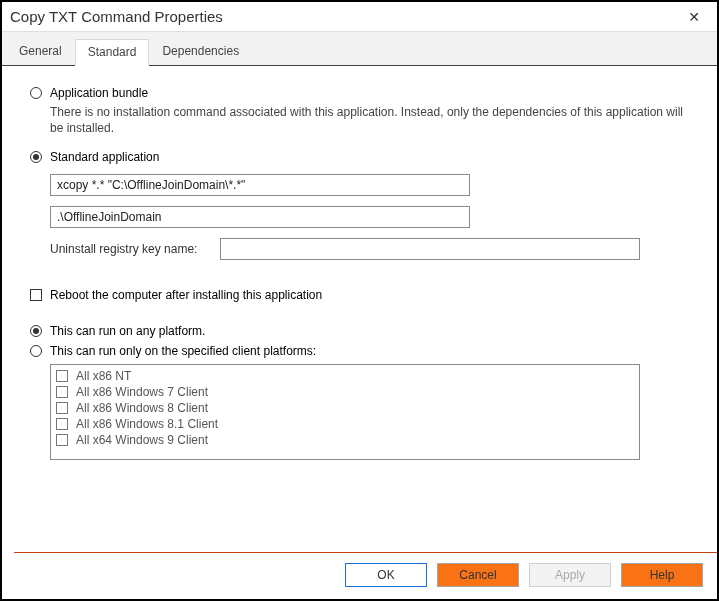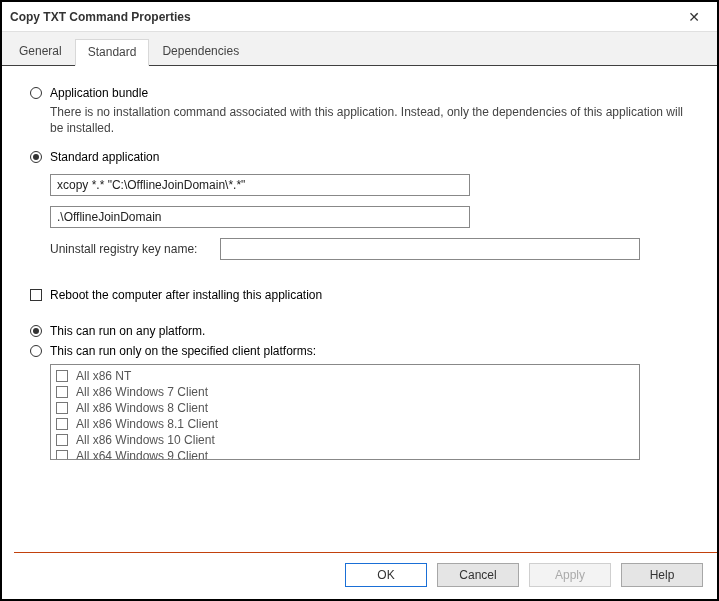--- a/index.html
+++ b/index.html
@@ -1,39 +1,39 @@
 <!DOCTYPE html>
 <html><head>
 <meta charset="utf-8">
 <style>
 * { box-sizing: border-box; margin: 0; padding: 0; font-family: "Segoe UI", Tahoma, sans-serif; font-size: 12px; }
 body { background: #fff; }
 .window { width: 719px; height: 601px; border: 2px solid #000; background: #fff; display: flex; flex-direction: column; }
 .titlebar { height: 30px; display: flex; align-items: center; padding: 0 8px; border-bottom: 1px solid #e0e0e0; }
-.titlebar .title { flex: 1; color: #333; font-size: 12px; font-weight: bold; }
+.titlebar .title { flex: 1; color: #333; font-size: 15px; }
 .titlebar .close { width: 30px; text-align: center; font-size: 14px; color: #333; cursor: pointer; }
 .tabs { background: #f2f2f2; display: flex; padding: 6px 4px 0 4px; border-bottom: 1px solid #404040; }
 .tab { padding: 5px 12px 6px 12px; color: #444; cursor: pointer; border: 1px solid transparent; border-bottom: none; }
 .tab.active { background: #fff; border: 1px solid #d8d8d8; border-bottom: 1px solid #fff; position: relative; top: 1px; }
 .content { flex: 1; padding: 20px 22px 6px 28px; overflow: hidden; }
 .radio-row { display: flex; align-items: center; margin-bottom: 4px; }
 .radio { width: 12px; height: 12px; border: 1px solid #333; border-radius: 50%; margin-right: 8px; display: inline-flex; align-items: center; justify-content: center; background:#fff; }
 .radio.checked::after { content:""; width:6px; height:6px; background:#333; border-radius:50%; display:block; }
 .checkbox { width: 12px; height: 12px; border: 1px solid #333; margin-right: 8px; display:inline-block; background:#fff; }
 .desc { margin: 2px 0 14px 20px; color: #444; line-height: 1.35; }
 .form-grid { margin: 10px 0 10px 20px; }
 .form-row { display:flex; align-items:center; margin-bottom: 10px; }
 .form-label { width: 170px; color:#333; }
 .form-input { flex:1; max-width:420px; height:22px; border:1px solid #888; padding:2px 6px; font-size:12px; color:#222; background:#fff; }
 .section-gap { height: 18px; }
 .platform-list { margin: 6px 0 0 20px; width: 590px; height: 96px; border:1px solid #888; overflow-y: scroll; padding:3px 5px; }
 .plat-item { display:flex; align-items:center; color:#555; padding:1px 0; }
 .plat-item .checkbox { border-color:#777; }
 .footer { border-top:1px solid #c2410c; padding: 10px 14px 12px 10px; display:flex; justify-content:flex-end; gap:10px; background:#fff;margin-left:12px; }
-.btn { width:82px; height:24px; border:1px solid #a7a7a7; background:#e5e5e5; color:#333; text-align:center; line-height:22px; cursor:pointer; }
+.btn { width:82px; height:24px; border:1px solid #a7a7a7; background:#f97316; color:#333; text-align:center; line-height:22px; cursor:pointer; }
 .btn.primary { border:1px solid #1a6fd6; background:#fff; }
 .btn.disabled { color:#aaa; background:#f3f3f3; border-color:#cfcfcf; cursor:default; }
 </style>
 </head>
 <body>
 
 <div class="window">
 
   <div class="titlebar">
     <div class="title">Copy TXT Command Properties</div>
@@ -102,24 +102,20 @@
       <div class="plat-item">
           <span class="checkbox"></span>
           <span>All x86 Windows 8 Client</span>
         </div>
       <div class="plat-item">
           <span class="checkbox"></span>
           <span>All x86 Windows 8.1 Client</span>
         </div>
       <div class="plat-item">
           <span class="checkbox"></span>
-          <span>All x86 Windows 10 Client</span>
-        </div>
-      <div class="plat-item">
-          <span class="checkbox"></span>
           <span>All x64 Windows 9 Client</span>
         </div>
     </div>
 
   </div>
 
   <div class="footer">
     <div class="btn primary">OK</div>
     <div class="btn">Cancel</div>
     <div class="btn disabled">Apply</div>

